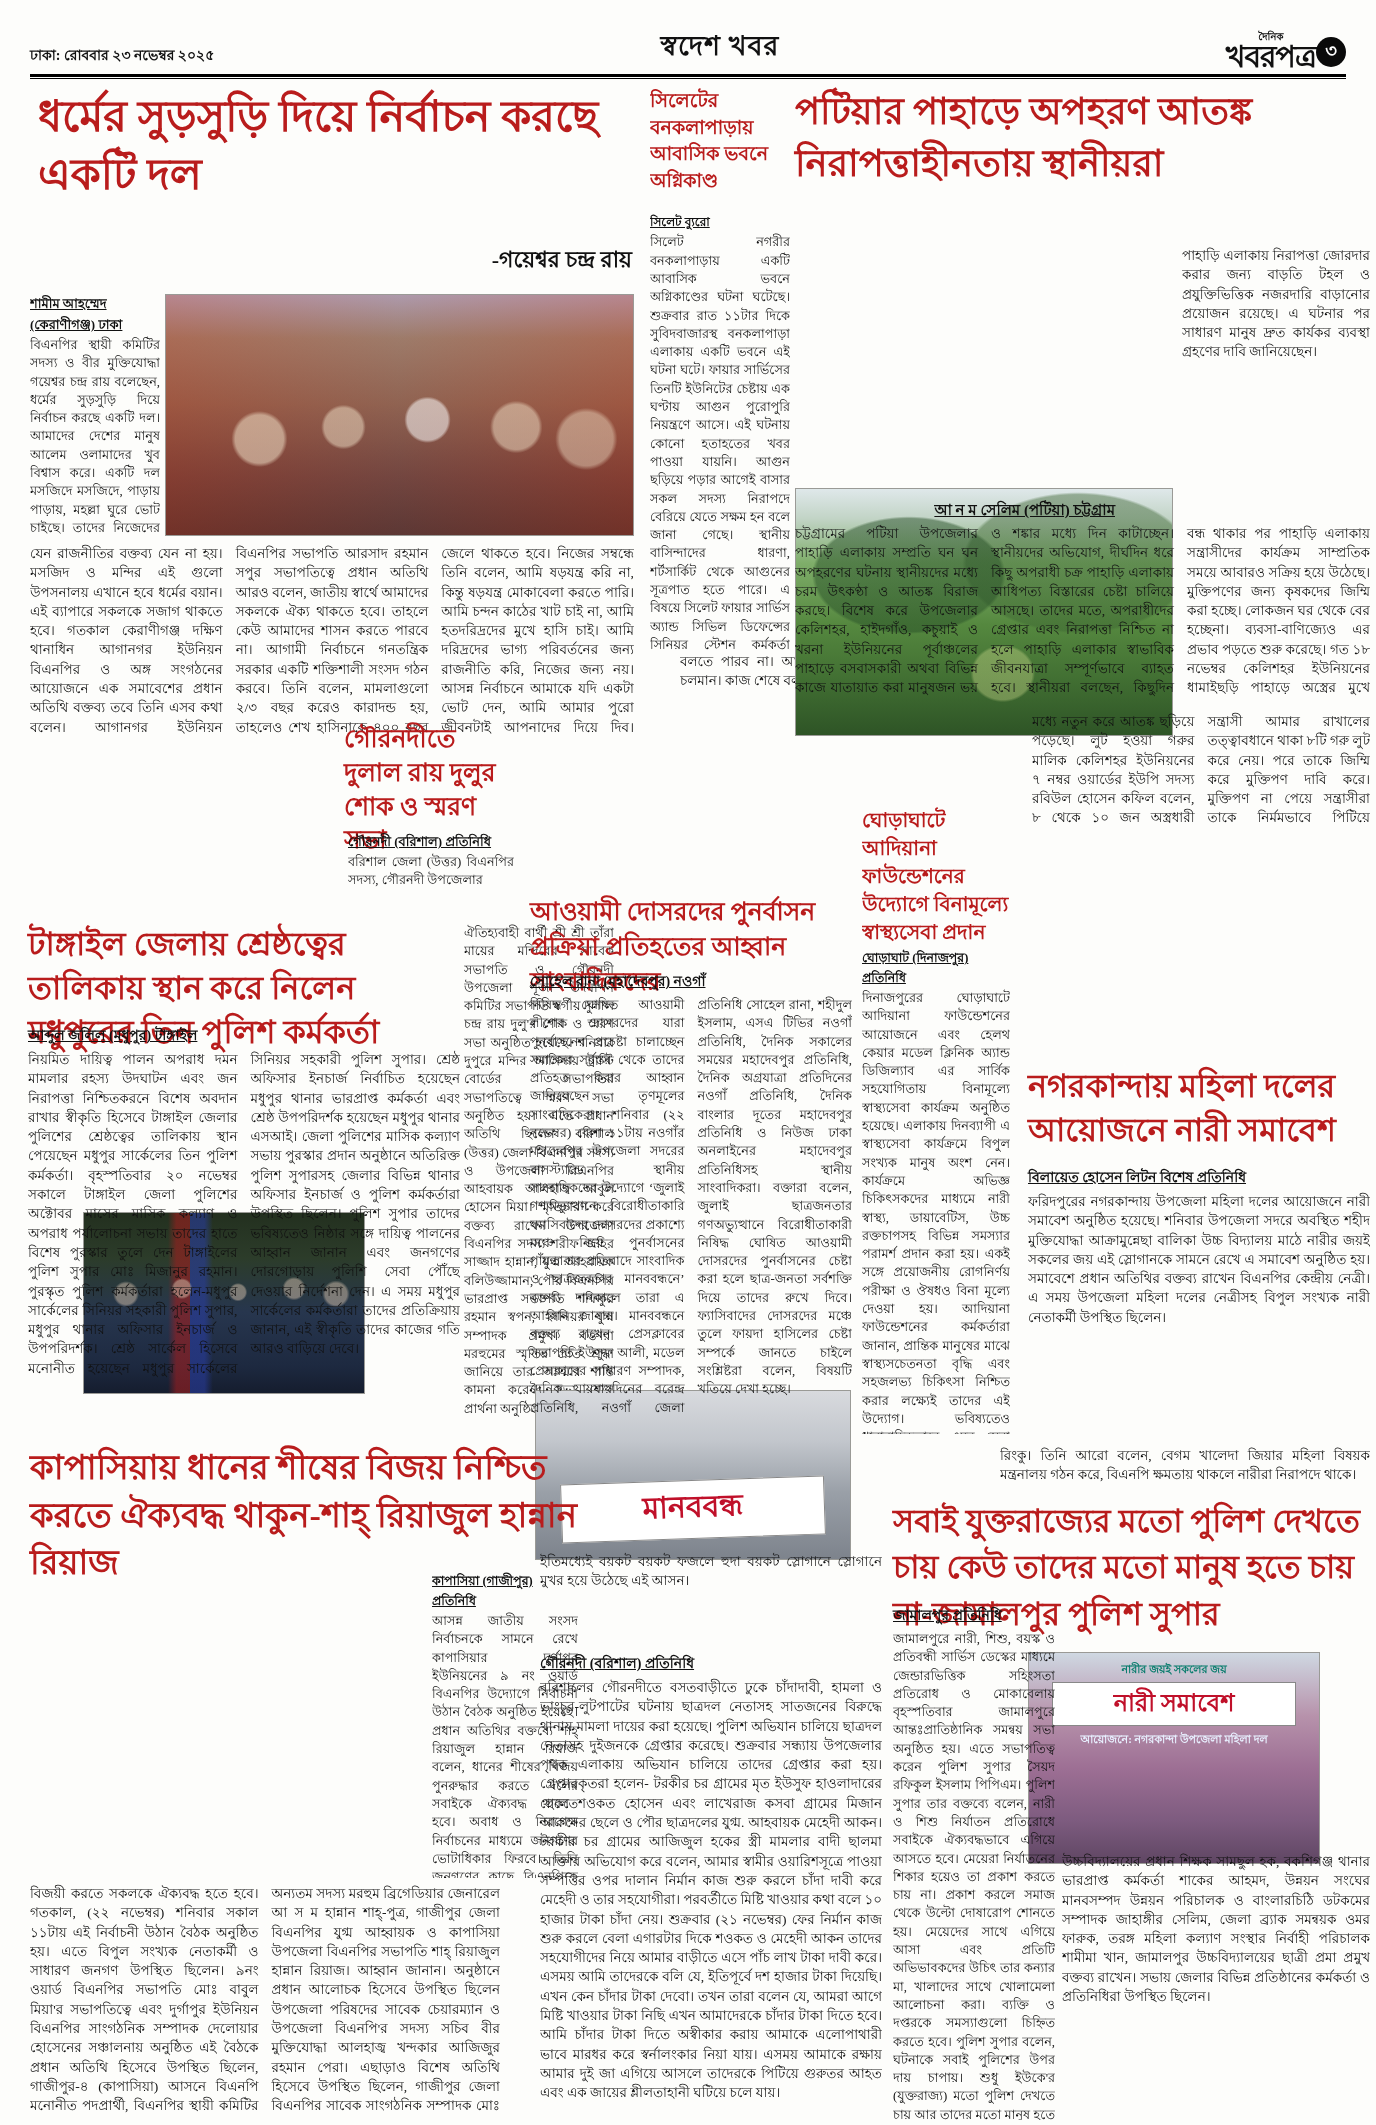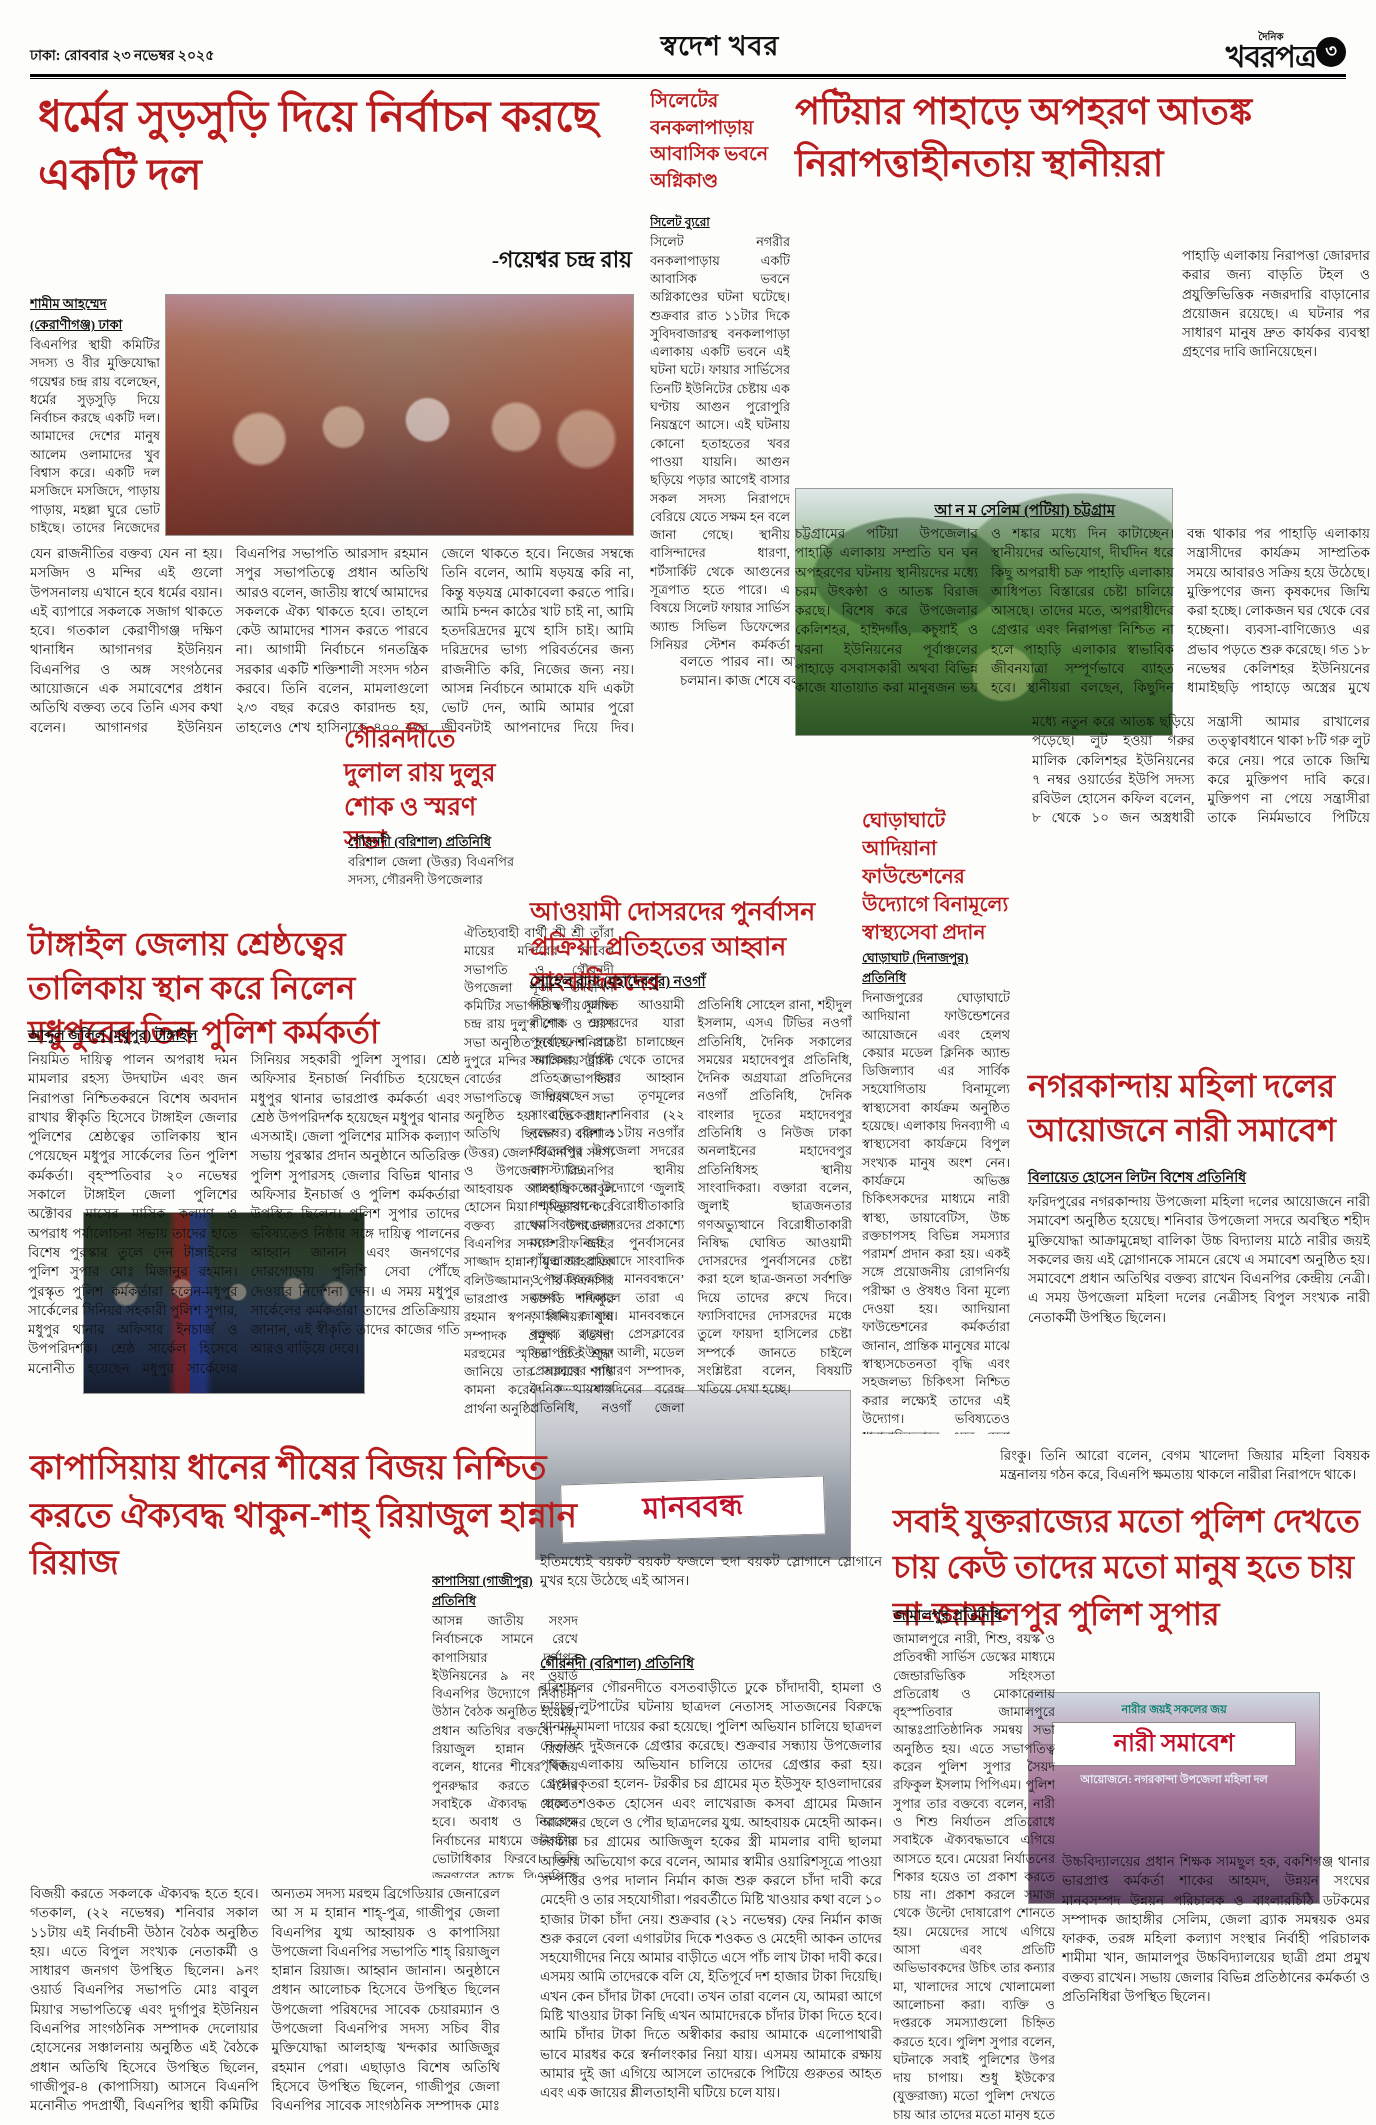--- a/index.html
+++ b/index.html
@@ -135,21 +135,21 @@
   <div class="abs clip" style="left:530px;top:996px;width:322px;height:438px;">
     <div class="body-txt body-sm cols2">নিষিদ্ধ ঘোষিত আওয়ামী লীগের দোসরদের যারা পুনর্বাসনের প্রচেষ্টা চালাচ্ছেন সমাজের সর্বস্তর থেকে তাদের প্রতিহত করার আহ্বান জানিয়েছেন তৃণমূলের সাংবাদিকেরা। শনিবার (২২ নভেম্বর) বেলা ১১টায় নওগাঁর মহাদেবপুর উপজেলা সদরের বাসস্ট্যান্ডে স্থানীয় সাংবাদিকদের উদ্যোগে ‘জুলাই গণঅভ্যুত্থানে বিরোধীতাকারি ফ্যাসিবাদের দোসরদের প্রকাশ্যে মঞ্চে নিয়ে পুনর্বাসনের পাঁয়তারার প্রতিবাদে সাংবাদিক ও ছাত্রজনতার মানববন্ধনে’ বক্তব্য দানকালে তারা এ আহ্বান জানান। মানববন্ধনে বক্তব্য রাখেন প্রেসক্লাবের সভাপতি ইউসুফ আলী, মডেল প্রেসক্লাবের সাধারণ সম্পাদক, দৈনিক যায়যায়দিনের বরেন্দ্র প্রতিনিধি, নওগাঁ জেলা প্রতিনিধি সোহেল রানা, শহীদুল ইসলাম, এসএ টিভির নওগাঁ প্রতিনিধি, দৈনিক সকালের সময়ের মহাদেবপুর প্রতিনিধি, দৈনিক অগ্রযাত্রা প্রতিদিনের নওগাঁ প্রতিনিধি, দৈনিক বাংলার দূতের মহাদেবপুর প্রতিনিধি ও নিউজ ঢাকা অনলাইনের মহাদেবপুর প্রতিনিধিসহ স্থানীয় সাংবাদিকরা। বক্তারা বলেন, জুলাই ছাত্রজনতার গণঅভ্যুত্থানে বিরোধীতাকারী নিষিদ্ধ ঘোষিত আওয়ামী দোসরদের পুনর্বাসনের চেষ্টা করা হলে ছাত্র-জনতা সর্বশক্তি দিয়ে তাদের রুখে দিবে। ফ্যাসিবাদের দোসরদের মঞ্চে তুলে ফায়দা হাসিলের চেষ্টা সম্পর্কে জানতে চাইলে সংশ্লিষ্টরা বলেন, বিষয়টি খতিয়ে দেখা হচ্ছে।</div>
   </div>
 
   <div class="abs clip" style="left:862px;top:806px;width:148px;height:628px;">
     <div class="headline" style="font-size:20px;line-height:1.4;">ঘোড়াঘাটে আদিয়ানা ফাউন্ডেশনের উদ্যোগে বিনামূল্যে স্বাস্থ্যসেবা প্রদান</div>
     <div class="byline" style="font-size:12.5px;margin-top:3px;">ঘোড়াঘাট (দিনাজপুর) প্রতিনিধি</div>
     <div class="body-txt body-sm">দিনাজপুরের ঘোড়াঘাটে আদিয়ানা ফাউন্ডেশনের আয়োজনে এবং হেলথ কেয়ার মডেল ক্লিনিক অ্যান্ড ডিজিল্যাব এর সার্বিক সহযোগিতায় বিনামূল্যে স্বাস্থ্যসেবা কার্যক্রম অনুষ্ঠিত হয়েছে। এলাকায় দিনব্যাপী এ স্বাস্থ্যসেবা কার্যক্রমে বিপুল সংখ্যক মানুষ অংশ নেন। কার্যক্রমে অভিজ্ঞ চিকিৎসকদের মাধ্যমে নারী স্বাস্থ্য, ডায়াবেটিস, উচ্চ রক্তচাপসহ বিভিন্ন সমস্যার পরামর্শ প্রদান করা হয়। একই সঙ্গে প্রয়োজনীয় রোগনির্ণয় পরীক্ষা ও ঔষধও বিনা মূল্যে দেওয়া হয়। আদিয়ানা ফাউন্ডেশনের কর্মকর্তারা জানান, প্রান্তিক মানুষের মাঝে স্বাস্থ্যসচেতনতা বৃদ্ধি এবং সহজলভ্য চিকিৎসা নিশ্চিত করার লক্ষ্যেই তাদের এই উদ্যোগ। ভবিষ্যতেও ধারাবাহিকভাবে এমন সেবা কার্যক্রম চালিয়ে যাওয়ার পরিকল্পনার কথা জানান তারা। হেলথ কেয়ার মডেল ক্লিনিক অ্যান্ড ডিজিল্যাব-এর কর্মকর্তারা বলেন, সামাজিক দায়িত্ববোধ থেকেই তারা এই আয়োজনের সঙ্গে যুক্ত হয়েছেন।</div>
   </div>
 
-  <div class="abs photo ph-rally" style="left:1028px;top:850px;width:292px;height:212px;">
+  <div class="abs photo ph-rally" style="left:1028px;top:810px;width:292px;height:212px;">
     <div class="banner-sub" style="top:4%;font-size:11px;color:#0b7d6e;">নারীর জয়ই সকলের জয়</div>
     <div class="banner-strip" style="top:14%;height:20%;font-size:24px;line-height:1.7;">নারী সমাবেশ</div>
     <div class="banner-sub" style="top:37%;font-size:11px;color:#e8f0ff;">আয়োজনে: নগরকান্দা উপজেলা মহিলা দল</div>
   </div>
   <div class="abs headline hl-md" style="left:1028px;top:1064px;width:342px;">নগরকান্দায় মহিলা দলের আয়োজনে নারী সমাবেশ</div>
   <div class="abs byline" style="left:1028px;top:1166px;width:300px;">বিলায়েত হোসেন লিটন বিশেষ প্রতিনিধি</div>
   <div class="abs clip" style="left:1028px;top:1192px;width:342px;height:242px;">
     <div class="body-txt">ফরিদপুরের নগরকান্দায় উপজেলা মহিলা দলের আয়োজনে নারী সমাবেশ অনুষ্ঠিত হয়েছে। শনিবার উপজেলা সদরে অবস্থিত শহীদ মুক্তিযোদ্ধা আক্রামুন্নেছা বালিকা উচ্চ বিদ্যালয় মাঠে নারীর জয়ই সকলের জয় এই স্লোগানকে সামনে রেখে এ সমাবেশ অনুষ্ঠিত হয়। সমাবেশে প্রধান অতিথির বক্তব্য রাখেন বিএনপির কেন্দ্রীয় নেত্রী। এ সময় উপজেলা মহিলা দলের নেত্রীসহ বিপুল সংখ্যক নারী নেতাকর্মী উপস্থিত ছিলেন।</div>
   </div>
 

